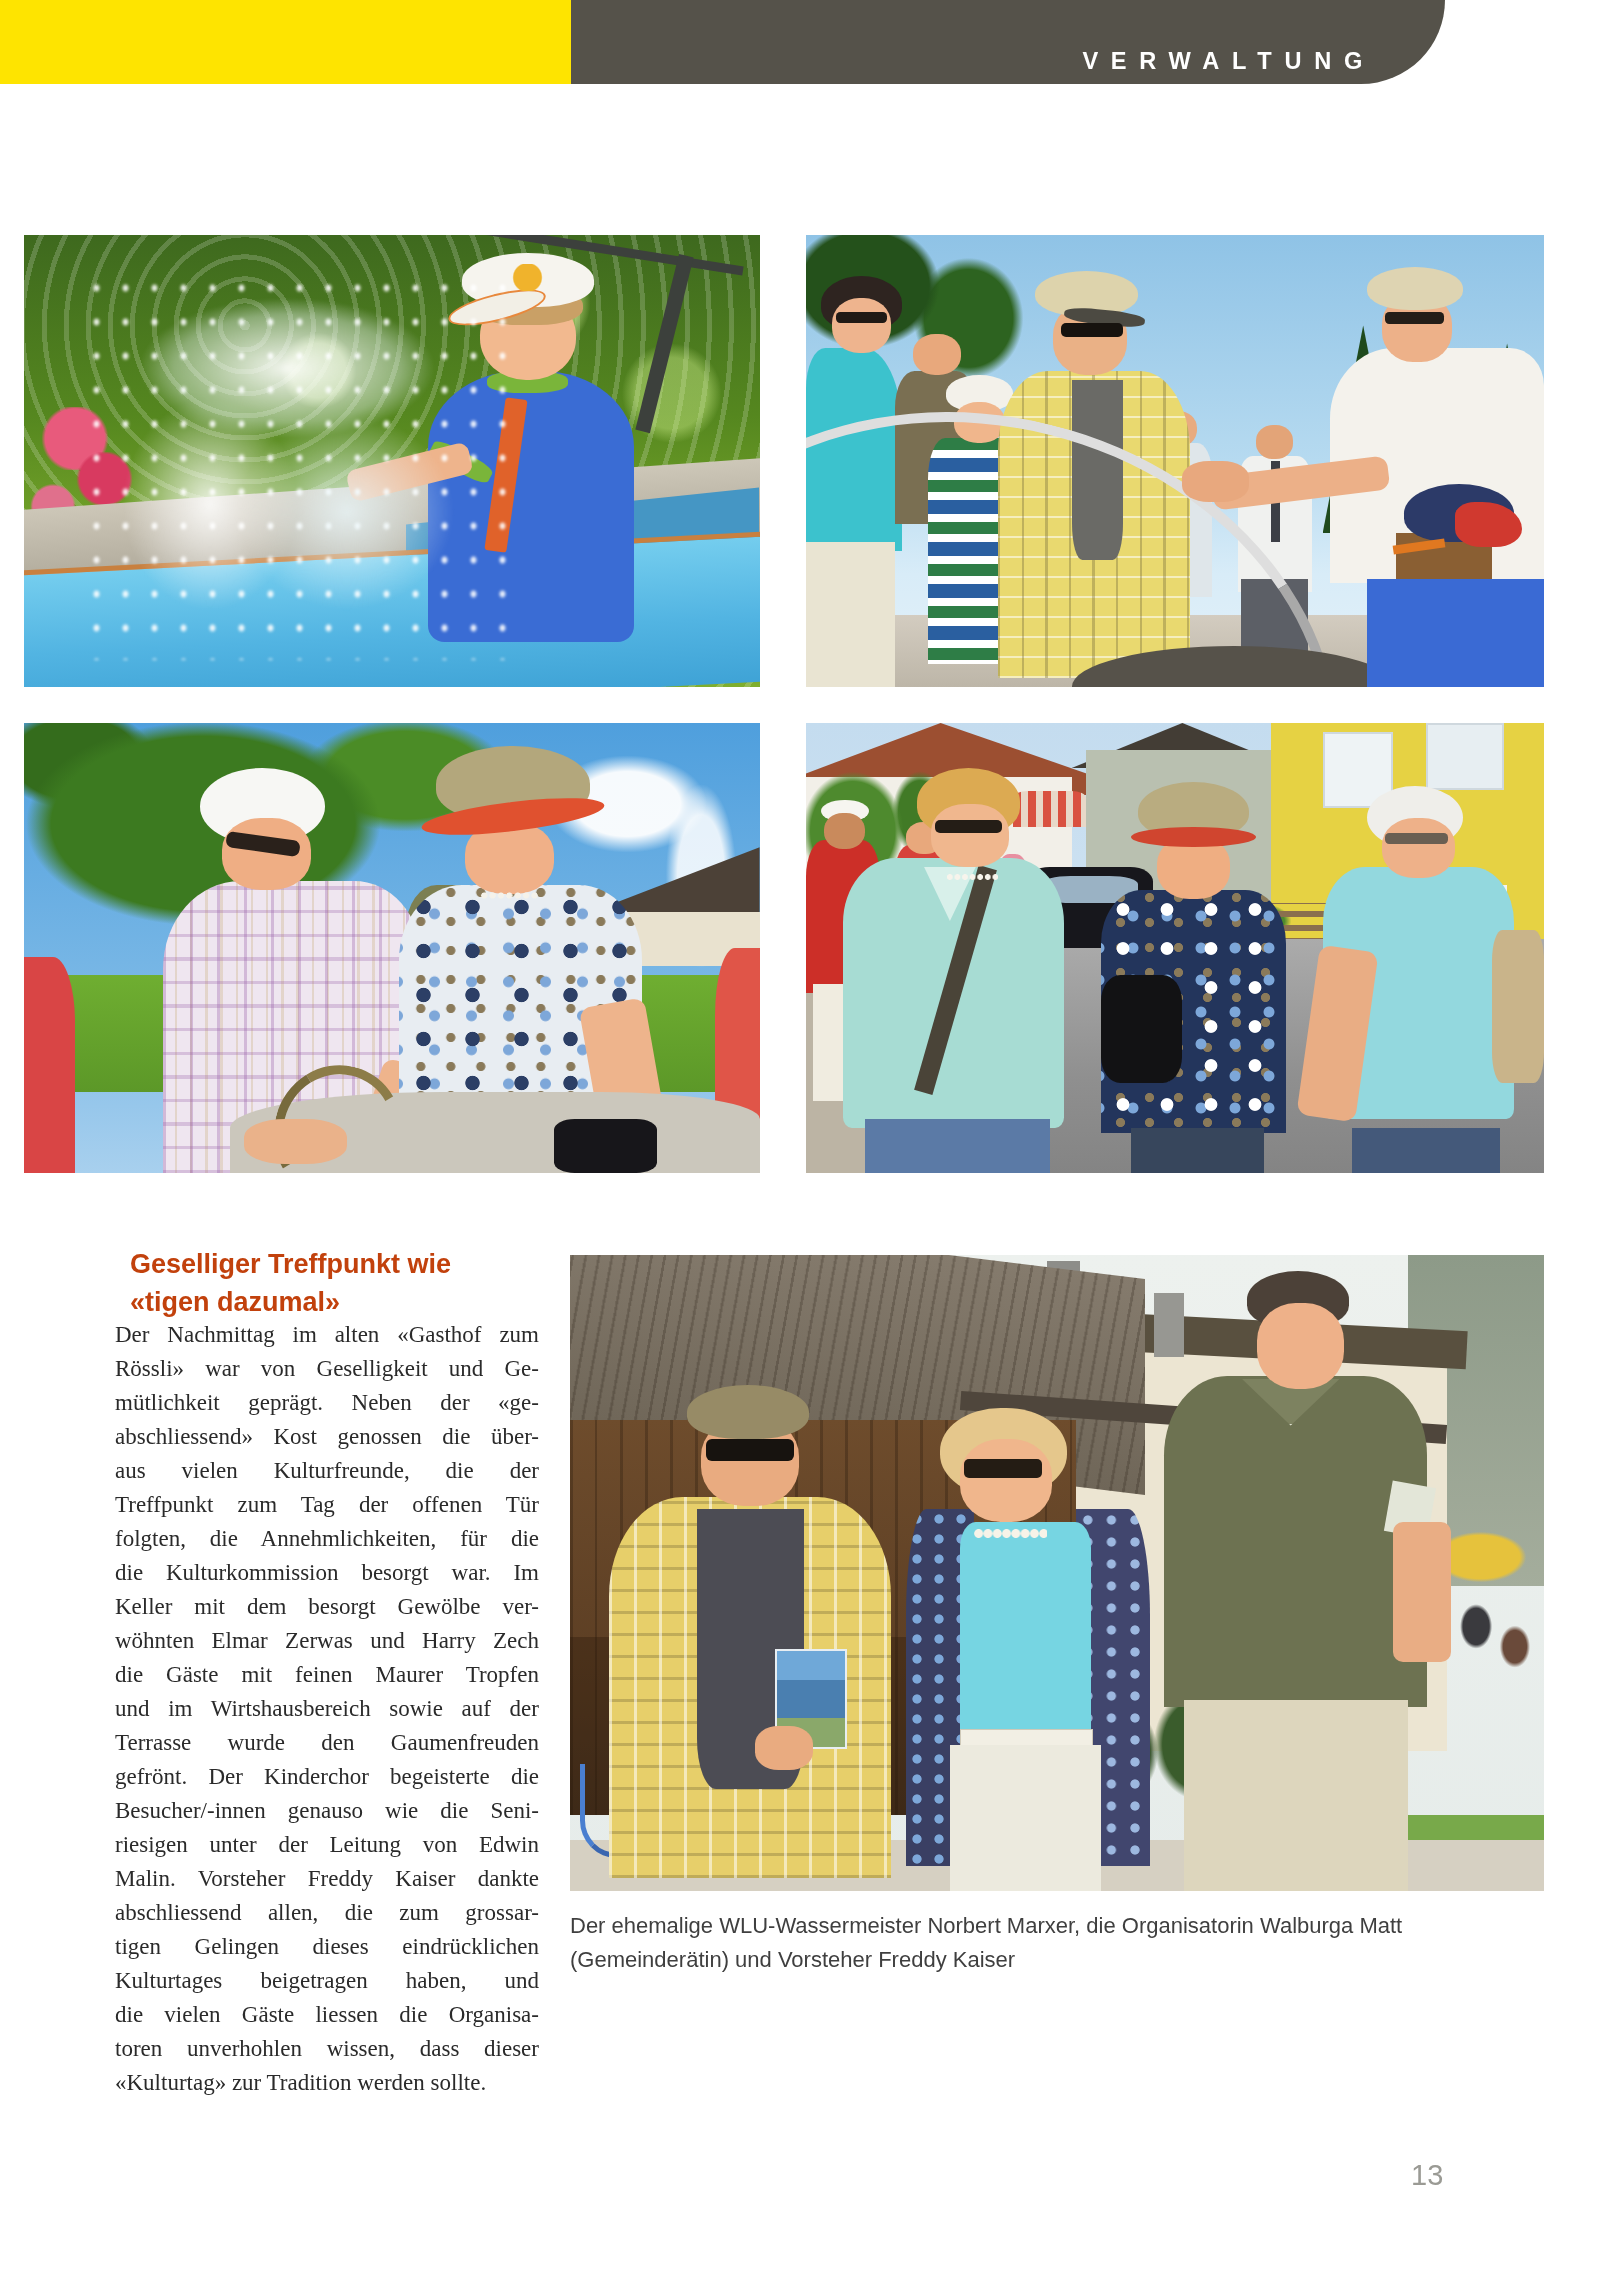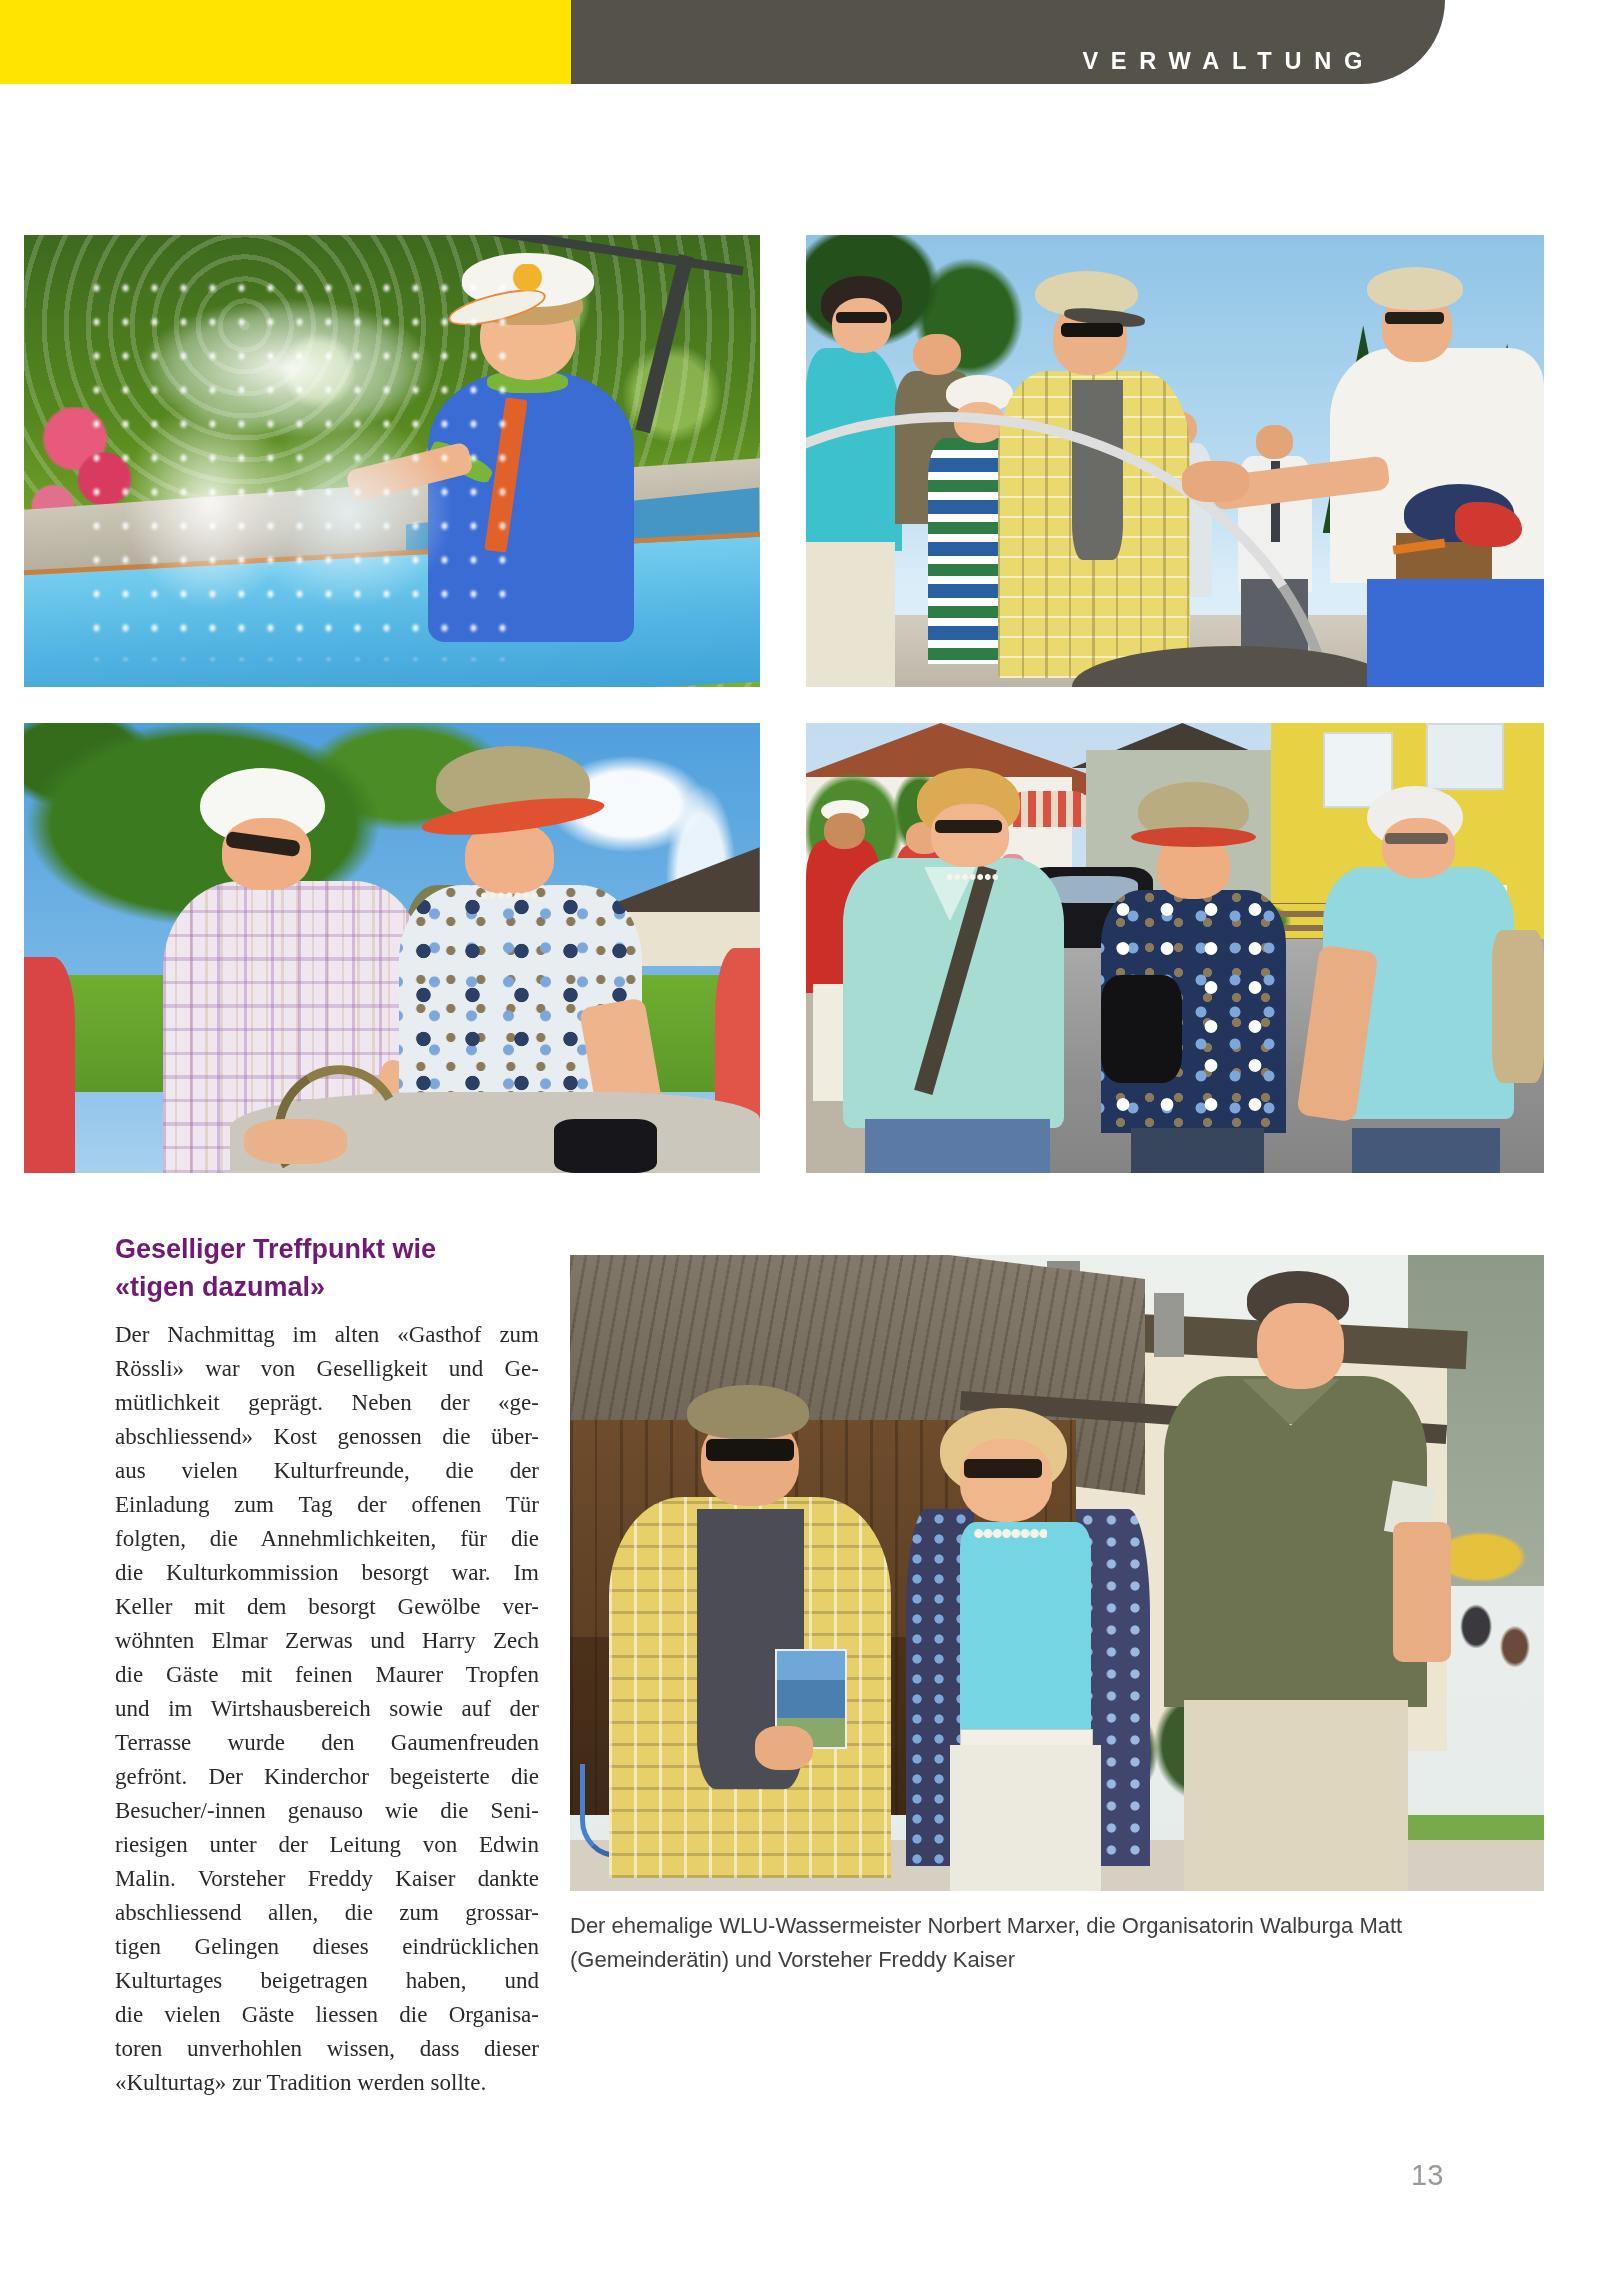--- a/index.html
+++ b/index.html
@@ -255,22 +255,22 @@
   .p5-w-pants{left:39%;top:77%;width:15.5%;height:23%;background:#eceade;}
   .p5-m2-hair{left:69.5%;top:2.5%;width:10.5%;height:9%;background:#4c4138;border-radius:50% 50% 40% 40%;}
   .p5-m2-face{left:70.5%;top:7.5%;width:9%;height:13.5%;background:#eeb189;border-radius:44%;}
   .p5-m2-polo{left:61%;top:19%;width:27%;height:52%;border-radius:24% 24% 0 0;background:#6d7251;}
   .p5-m2-collar{left:69%;top:19.5%;width:10%;height:7%;background:#7d8260;clip-path:polygon(0 0,100% 0,50% 100%);border-bottom:2.5px solid #dfe2d2;}
   .p5-m2-cuff{left:84%;top:36%;width:4.5%;height:8%;background:#e3e6d8;transform:rotate(10deg);}
   .p5-m2-arm{left:84.5%;top:42%;width:6%;height:22%;background:#e9ad84;border-radius:10px;}
   .p5-m2-pants{left:63%;top:70%;width:23%;height:30%;background:#ddd6bd;}
 
   
-  .heading{position:absolute;left:115px;top:1230px;margin:0;font-size:27px;line-height:38px;
-           font-weight:bold;color:#701a75;}
+  .heading{position:absolute;left:115px;top:1230px;margin:15px;font-size:27px;line-height:38px;
+           font-weight:bold;color:#c2410c;}
   .article-body{position:absolute;left:115px;top:1318px;width:424px;font-size:23px;line-height:34px;
                 color:#2a2a2a;}
   .body-line{text-align:justify;text-align-last:justify;white-space:normal;overflow:hidden;font-family:Liberation Serif, serif;}
   .body-line:last-child{text-align-last:left;}
 
   
   .caption{position:absolute;left:570px;top:1909px;width:928px;font-size:22px;line-height:34px;color:#3f3f3f;}
 
   
   .page-number{position:absolute;left:1411px;top:2159px;font-size:29px;color:#9a9a94;}
@@ -475,21 +475,21 @@
   <h2 class="heading">
     <span>Geselliger Treffpunkt wie</span><br>
     <span>«tigen dazumal»</span>
   </h2>
   <div class="article-body">
       <div class="body-line">Der Nachmittag im alten «Gasthof zum</div>
       <div class="body-line">Rössli» war von Geselligkeit und Ge-</div>
       <div class="body-line">mütlichkeit geprägt. Neben der «ge-</div>
       <div class="body-line">abschliessend» Kost genossen die über-</div>
       <div class="body-line">aus vielen Kulturfreunde, die der</div>
-      <div class="body-line">Einladung zum Tag der offenen Tür</div>
+      <div class="body-line">Treffpunkt zum Tag der offenen Tür</div>
       <div class="body-line">folgten, die Annehmlichkeiten, für die</div>
       <div class="body-line">die Kulturkommission besorgt war. Im</div>
       <div class="body-line">Keller mit dem besorgt Gewölbe ver-</div>
       <div class="body-line">wöhnten Elmar Zerwas und Harry Zech</div>
       <div class="body-line">die Gäste mit feinen Maurer Tropfen</div>
       <div class="body-line">und im Wirtshausbereich sowie auf der</div>
       <div class="body-line">Terrasse wurde den Gaumenfreuden</div>
       <div class="body-line">gefrönt. Der Kinderchor begeisterte die</div>
       <div class="body-line">Besucher/-innen genauso wie die Seni-</div>
       <div class="body-line">riesigen unter der Leitung von Edwin</div>

